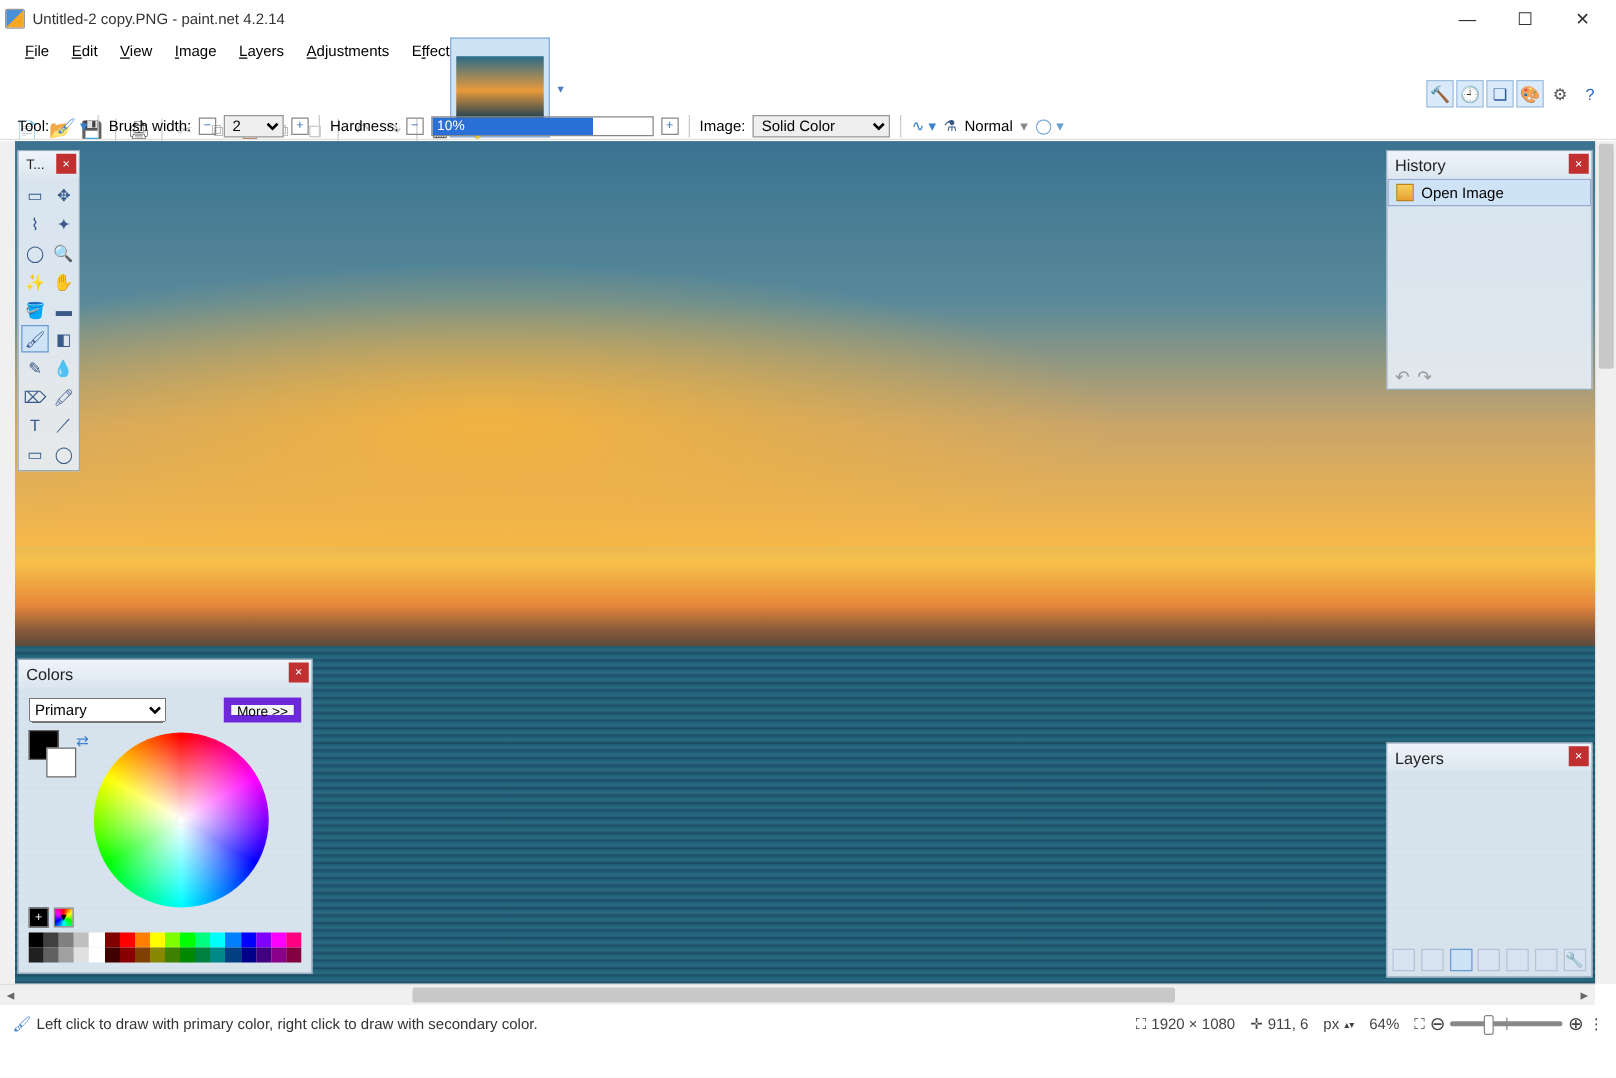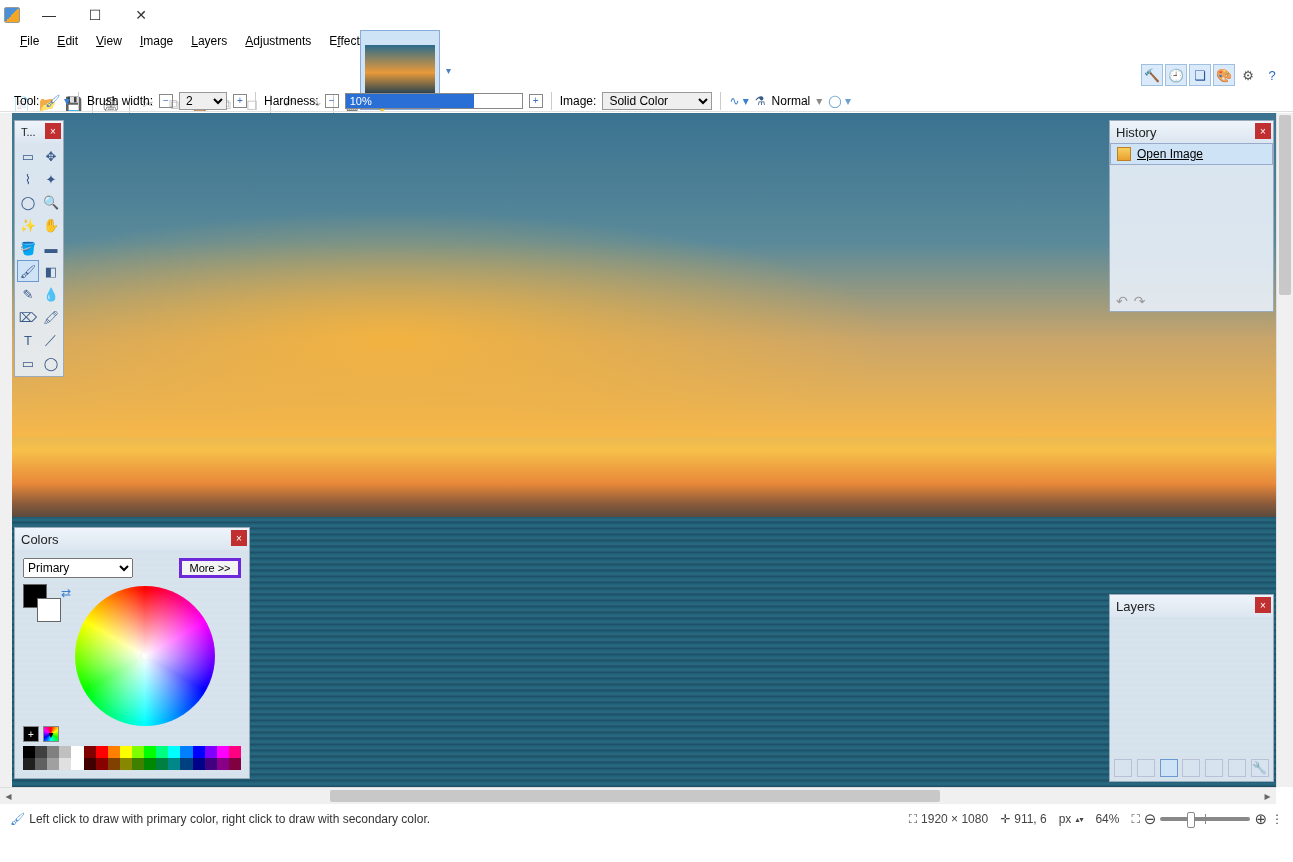--- a/index.html
+++ b/index.html
@@ -69,58 +69,59 @@
 
 
 .tools-panel{left:14px; top:120px; width:50px;}
 .tools-panel .phdr{font-size:11px;}
 .tools-panel .grid{display:grid; grid-template-columns:1fr 1fr; gap:1px; padding:2px;}
 .tools-panel .tool{width:22px; height:22px; display:flex; align-items:center; justify-content:center; font-size:13px; color:#3a5a8a; border:1px solid transparent;}
 .tools-panel .tool.sel{background:#cfe3f7; border:1px solid #6a9acf;}
 
 
 .history-panel{right:19px; top:120px; width:165px; height:192px;}
-.history-panel .list{height:140px;text-decoration:underline;}
+.history-panel .list{height:140px;}
 .history-panel .item{display:flex; align-items:center; gap:6px; padding:3px 6px; background:#cfe3f7; border:1px solid #9ac;}
 .history-panel .item .ico{width:14px;height:14px; background:linear-gradient(#f7d060,#e8a030); border:1px solid #c08020;}
 .history-panel .ftr{position:absolute; bottom:2px; left:6px; display:flex; gap:6px; color:#999; font-size:14px;}
 
 
 .layers-panel{right:19px; bottom:80px; width:165px; height:188px;}
 .layers-panel .row{display:flex; align-items:center; gap:6px; padding:4px 6px; background:#cfe3f7; border:1px solid #9ac; margin:2px;}
 .layers-panel .row .th{width:36px; height:22px; background:linear-gradient(180deg,#3a7290,#e8a040 55%,#1b4a62); border:1px solid #888;}
 .layers-panel .row input[type=checkbox]{margin-left:auto;}
 .layers-panel .btns{position:absolute; bottom:4px; left:4px; right:4px; display:flex; gap:3px; justify-content:space-between;}
 .layers-panel .btns .b{width:18px;height:18px; background:#d8e4f0; border:1px solid #aac; opacity:.6;}
 .layers-panel .btns .b.act{opacity:1; background:#cfe3f7; border-color:#6a9acf;}
 .layers-panel .btns .b.wr{color:#2a6ac0; display:flex;align-items:center;justify-content:center;}
 
 
 .colors-panel{left:14px; bottom:83px; width:236px; height:252px;}
 .colors-panel .body{padding:8px; position:relative; height:calc(100% - 22px);}
 .colors-panel select{width:110px; height:20px; font-size:12px;}
-.colors-panel .more{position:absolute; right:8px; top:8px; width:62px; height:20px; border:3px solid #6d28d9; background:#f4f4f4; font-size:11px;}
+.colors-panel .more{position:absolute; right:8px; top:8px; width:62px; height:20px; border:6px solid #6d28d9; background:#f4f4f4; font-size:11px;}
 .colors-panel .swatches{position:absolute; left:8px; top:34px;}
 .colors-panel .sw1{width:24px;height:24px; background:#000; border:1px solid #666;}
 .colors-panel .sw2{width:24px;height:24px; background:#fff; border:1px solid #666; position:absolute; left:14px; top:14px;}
 .colors-panel .swap{position:absolute; left:38px; top:2px; color:#3a80d0; font-size:12px;}
 .colors-panel .wheel{position:absolute; left:60px; top:36px; width:140px; height:140px; border-radius:50%; background: conic-gradient(red,magenta,blue,cyan,lime,yellow,red);}
 .colors-panel .wheel::after{content:""; position:absolute; inset:0; border-radius:50%; background: radial-gradient(circle,#fff 0%,rgba(255,255,255,0) 68%);}
 .colors-panel .wheel .ring{position:absolute; left:50%; top:50%; width:10px;height:10px; border:1px solid #333; border-radius:50%; transform:translate(-50%,-50%);}
 .colors-panel .palette{position:absolute; left:8px; right:8px; bottom:8px; height:24px; display:flex; flex-direction:column;}
 .colors-panel .pal-row{flex:1; display:flex;}
 .colors-panel .pal-row div{flex:1;}
 .colors-panel .add-btns{position:absolute; left:8px; bottom:36px; display:flex; gap:4px;}
 .colors-panel .add-btns .ab{width:16px;height:16px; border:1px solid #888; font-size:10px; display:flex;align-items:center;justify-content:center;}
 </style>
 </head>
 <body>
 
 <div class="titlebar">
   <div class="app-icon"></div>
+  <div class="title">Untitled-2 copy.PNG - paint.net 4.2.14</div>
   <div class="win-btn">—</div>
   <div class="win-btn">☐</div>
   <div class="win-btn">✕</div>
 </div>
 
 <div class="menubar">
   <div class="menus" id="menus">
       <div class="menu-item"><span class="u">F</span>ile</div>
       <div class="menu-item"><span class="u">E</span>dit</div>
       <div class="menu-item"><span class="u">V</span>iew</div>

